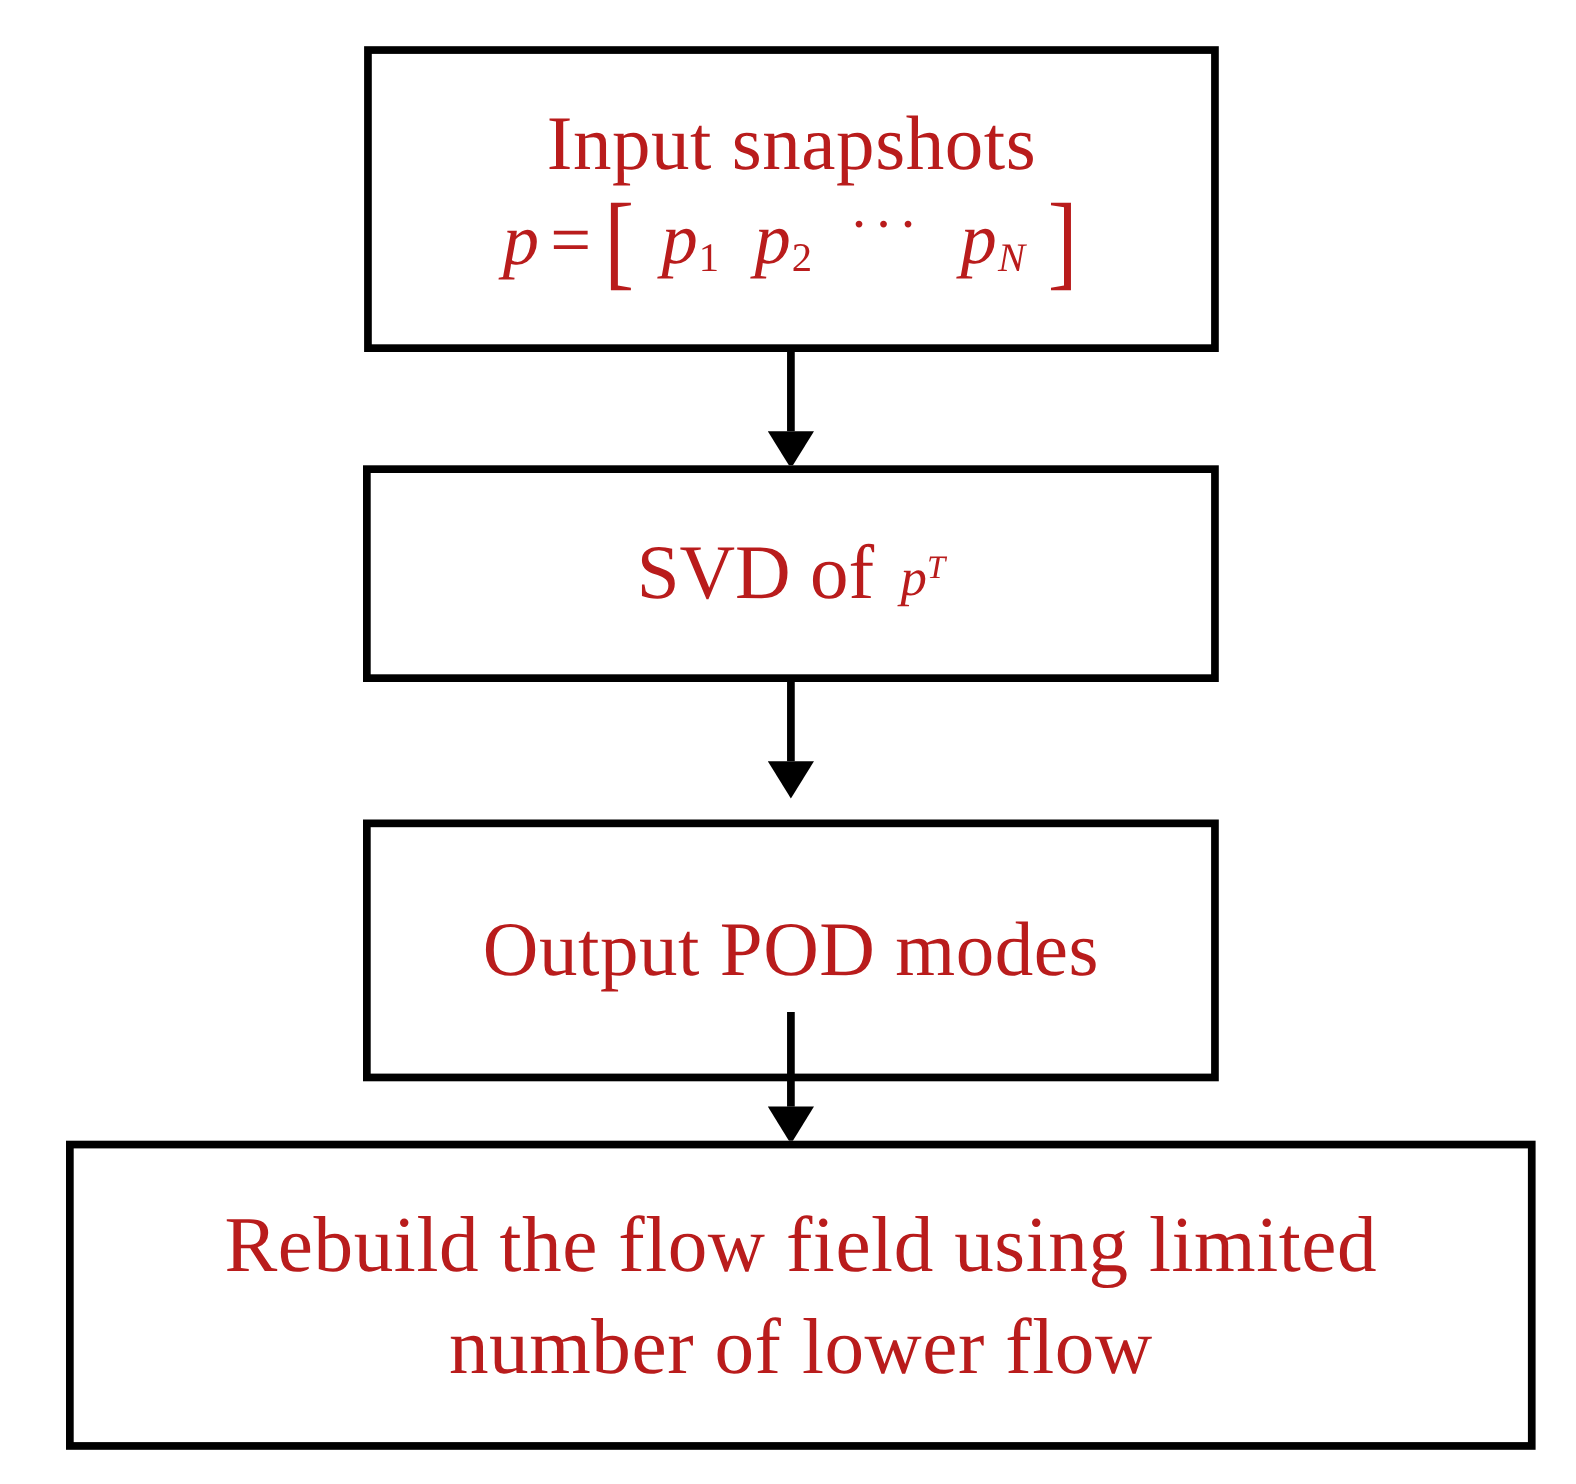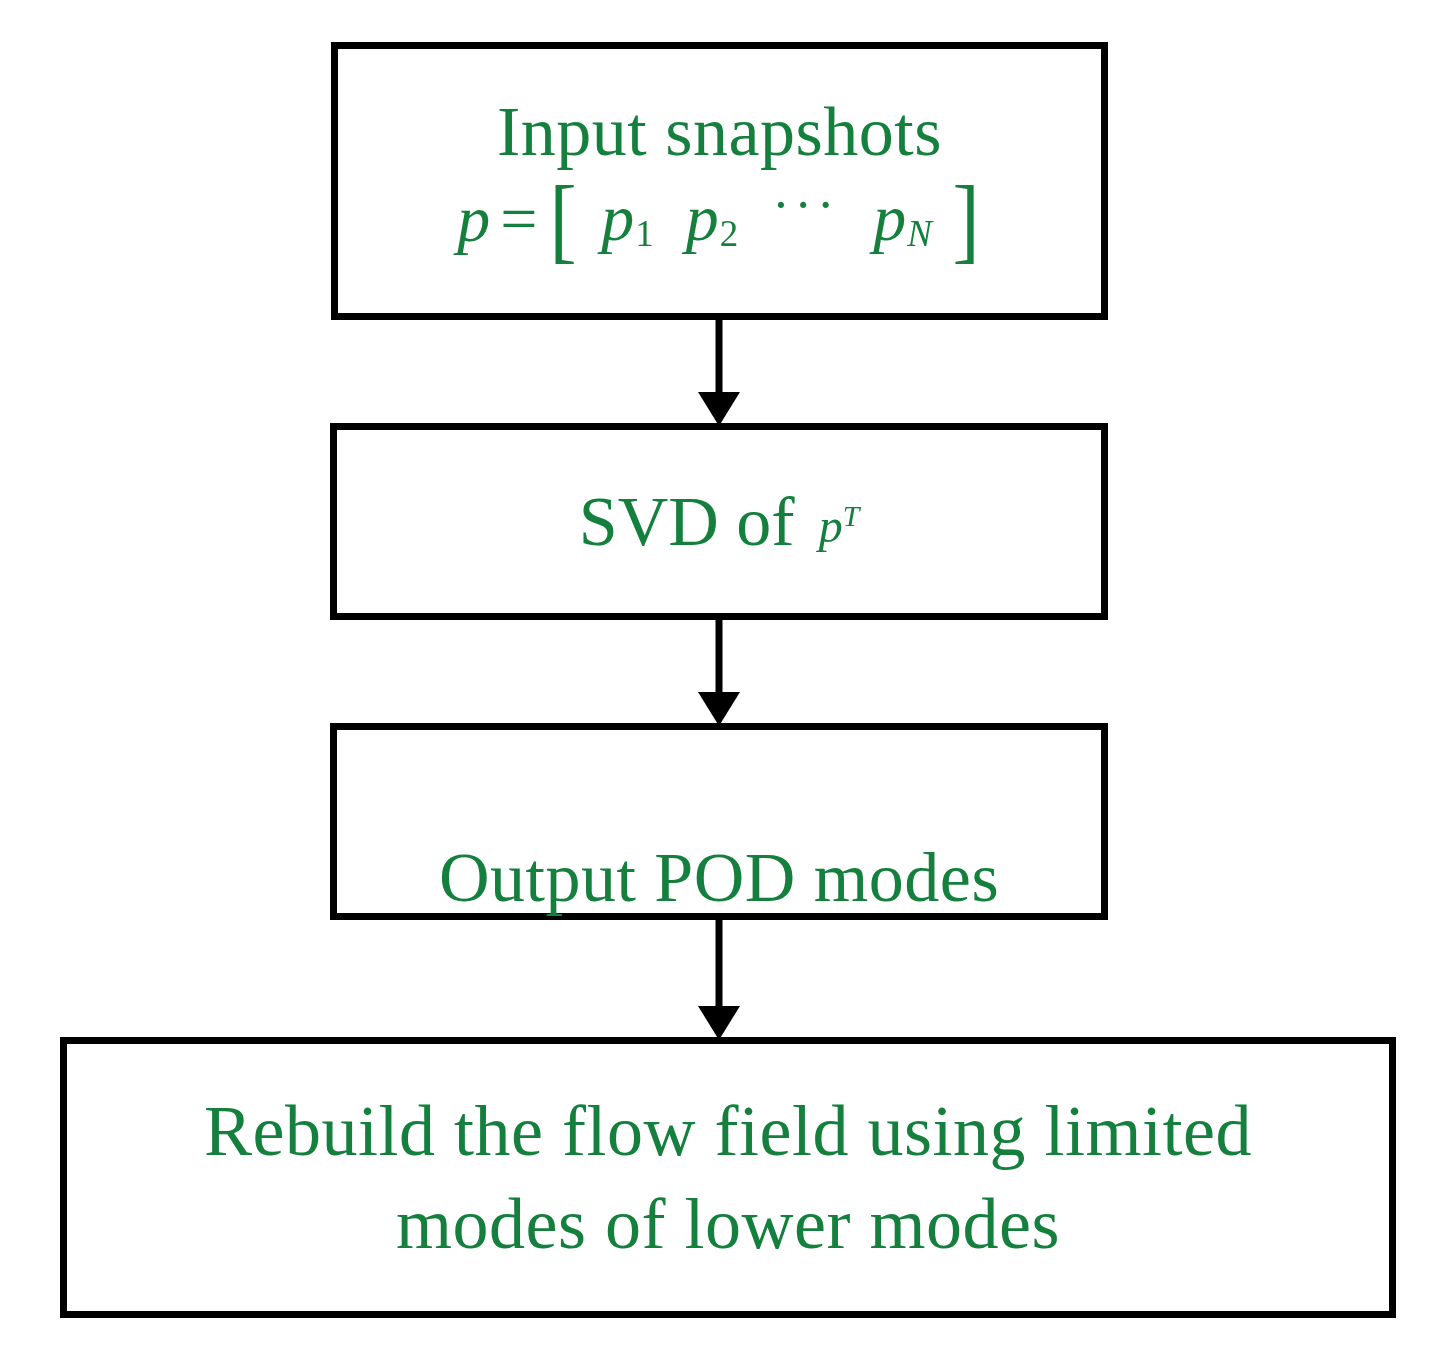--- a/index.html
+++ b/index.html
@@ -8,40 +8,40 @@
     padding: 0;
     background: #ffffff;
   }
   #canvas {
     position: relative;
     width: 1433px;
     height: 1349px;
     background: #ffffff;
     overflow: hidden;
     font-family: "Liberation Serif", "DejaVu Serif", serif;
-    color: #15803d;
+    color: #b91c1c;
   }
 
   .node {
     position: absolute;
     box-sizing: border-box;
     background: #ffffff;
     border: 7px solid #000000;
     display: flex;
     flex-direction: column;
     align-items: center;
     justify-content: center;
     text-align: center;
     line-height: 1.0;
   }
 
   
   #node-input    { left: 331px; top: 42px;   width: 777px;  height: 278px; }
   #node-svd      { left: 330px; top: 423px;  width: 778px;  height: 197px; }
-  #node-output   { left: 330px; top: 723px;  width: 778px;  height: 197px; justify-content: flex-end; }
+  #node-output   { left: 330px; top: 745px;  width: 778px;  height: 238px; }
   #node-rebuild  { left: 60px;  top: 1037px; width: 1336px; height: 281px; }
 
   
   .node-line {
     font-size: 70px;
     letter-spacing: 0.5px;
     white-space: nowrap;
   }
   #node-input .node-line.title { margin-bottom: 6px; }
 
@@ -187,16 +187,16 @@
     <div class="node-line">Output POD modes</div>
   </div>
 
   <div class="arrow" id="arrow-3">
     <div class="stem"></div>
     <div class="head"></div>
   </div>
 
   <div class="node" id="node-rebuild">
     <div class="node-line">Rebuild the flow field using limited</div>
-    <div class="node-line">modes of lower modes</div>
+    <div class="node-line">number of lower flow</div>
   </div>
 
 </div>
 
 </body></html>

